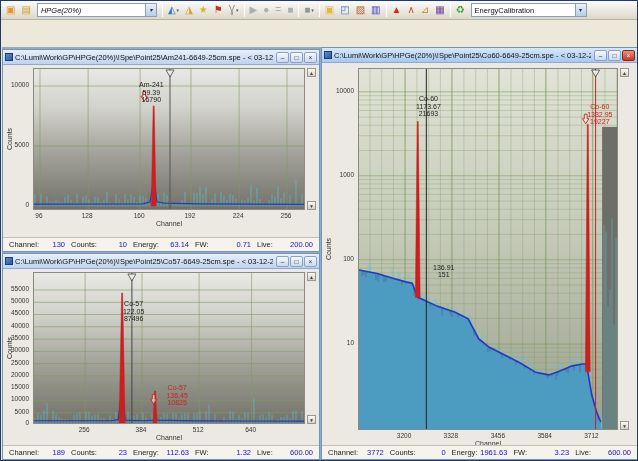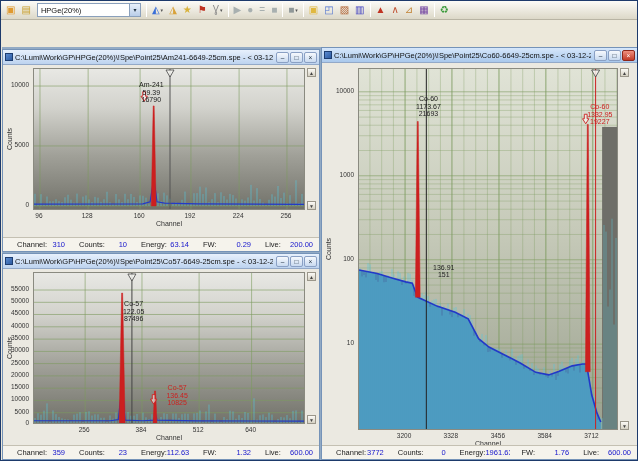--- a/index.html
+++ b/index.html
@@ -34,35 +34,35 @@
 .plot-svg.am241,.plot-svg.co57{background:linear-gradient(180deg,#e8e8e4 0%,#d2d2cc 28%,#a0a098 62%,#72726a 100%);}
 .plot-svg.co60{background:linear-gradient(180deg,#e0e3d6 0%,#c6cab9 45%,#9aa08e 100%);}
 .ytick{position:absolute;font-size:6.5px;color:#333;}
 .xtick{position:absolute;font-size:6.5px;color:#333;transform:translateX(-50%);}
 .ylab{position:absolute;font-size:7px;color:#333;transform:translate(-50%,-50%) rotate(-90deg);}
 .xlab{position:absolute;font-size:7px;color:#333;transform:translateX(-50%);}
 .pk-label{position:absolute;transform:translateX(-50%);font-size:7px;line-height:7.5px;text-align:center;white-space:nowrap;}
 .scr{position:absolute;width:9px;height:9px;font-size:5px;line-height:9px;text-align:center;color:#444;background:linear-gradient(#fbfaf6,#d5d1c3);border:1px solid #9a968a;}
 .win-status{position:absolute;left:0;right:0;bottom:0;height:14px;background:#f5f3ec;border-top:1px solid #c4c0b2;display:flex;align-items:center;font-size:7.5px;padding:0 3px;}
 .st-cell{display:flex;justify-content:space-between;flex:1;padding:0 3px;overflow:hidden;}
-.st-lab{color:#222;margin-left:8px;}
+.st-lab{color:#222;}
 .st-val{color:#1515cc;}
 </style>
 </head>
 <body>
 
 <div class="app">
   <div class="toolbar">
       <div class="tb-icon">
         <span class="tb-glyph" style="color: rgb(224, 154, 48);">▣</span>
       </div>
       <div class="tb-icon">
         <span class="tb-glyph" style="color: rgb(200, 160, 48);">▤</span>
       </div>
-      <div class="tb-combo" style="width: 104px;">
+      <div class="tb-combo" style="width: 120px; font-style: italic;">
         <span class="combo-text">HPGe(20%)</span>
         <span class="combo-arrow">▾</span>
       </div>
       <div class="tb-sep"></div>
       <div class="tb-icon">
         <span class="tb-glyph" style="color: rgb(58, 111, 216);">◭</span>
         <span class="tb-caret">▾</span>
       </div>
       <div class="tb-icon">
         <span class="tb-glyph" style="color: rgb(216, 162, 58);">◮</span>
@@ -117,20 +117,24 @@
       </div>
       <div class="tb-icon">
         <span class="tb-glyph" style="color: rgb(192, 128, 48);">⊿</span>
       </div>
       <div class="tb-icon">
         <span class="tb-glyph" style="color: rgb(112, 64, 160);">▦</span>
       </div>
       <div class="tb-sep"></div>
       <div class="tb-icon">
         <span class="tb-glyph" style="color: rgb(58, 154, 58);">♻</span>
+      </div>
+      <div class="tb-combo" style="width: 116px;">
+        <span class="combo-text">EnergyCalibration</span>
+        <span class="combo-arrow">▾</span>
       </div>
     </div>
   <div class="mdi">
       <div class="win" style="left: 0px; top: 2px; width: 318px; height: 203px;">
         <div class="win-title">
           <span class="win-ico"></span>
           <span class="win-title-text">C:\Lumi\Work\GP\HPGe(20%)\!Spe\Point25\Am241-6649-25cm.spe - &lt; 03-12-2010...</span>
           <span class="win-btns">
             <span class="cap-btn">–</span>
             <span class="cap-btn">□</span>
@@ -260,33 +264,33 @@
             <div>Am-241</div>
             <div>59.39</div>
             <div>16790</div>
           </div>
           <div class="scr" style="left: 304px; top: 3px;">▲</div>
           <div class="scr" style="left: 304px; top: 136px;">▼</div>
         </div>
         <div class="win-status">
           <div class="st-cell">
             <span class="st-lab">Channel:</span>
-            <span class="st-val">310</span>
+            <span class="st-val">130</span>
           </div>
           <div class="st-cell">
             <span class="st-lab">Counts:</span>
             <span class="st-val">10</span>
           </div>
           <div class="st-cell">
             <span class="st-lab">Energy:</span>
             <span class="st-val">63.14</span>
           </div>
           <div class="st-cell">
             <span class="st-lab">FW:</span>
-            <span class="st-val">0.29</span>
+            <span class="st-val">0.71</span>
           </div>
           <div class="st-cell">
             <span class="st-lab">Live:</span>
             <span class="st-val">200.00</span>
           </div>
         </div>
       </div>
       <div class="win" style="left: 0px; top: 206px; width: 318px; height: 207px;">
         <div class="win-title">
           <span class="win-ico"></span>
@@ -440,21 +444,21 @@
             <div>Co-57</div>
             <div>136.45</div>
             <div>10825</div>
           </div>
           <div class="scr" style="left: 304px; top: 3px;">▲</div>
           <div class="scr" style="left: 304px; top: 146px;">▼</div>
         </div>
         <div class="win-status">
           <div class="st-cell">
             <span class="st-lab">Channel:</span>
-            <span class="st-val">359</span>
+            <span class="st-val">189</span>
           </div>
           <div class="st-cell">
             <span class="st-lab">Counts:</span>
             <span class="st-val">23</span>
           </div>
           <div class="st-cell">
             <span class="st-lab">Energy:</span>
             <span class="st-val">112.63</span>
           </div>
           <div class="st-cell">
@@ -718,21 +722,21 @@
           <div class="st-cell">
             <span class="st-lab">Counts:</span>
             <span class="st-val">0</span>
           </div>
           <div class="st-cell">
             <span class="st-lab">Energy:</span>
             <span class="st-val">1961.63</span>
           </div>
           <div class="st-cell">
             <span class="st-lab">FW:</span>
-            <span class="st-val">1.76</span>
+            <span class="st-val">3.23</span>
           </div>
           <div class="st-cell">
             <span class="st-lab">Live:</span>
             <span class="st-val">600.00</span>
           </div>
         </div>
       </div>
     </div>
 </div>
 

